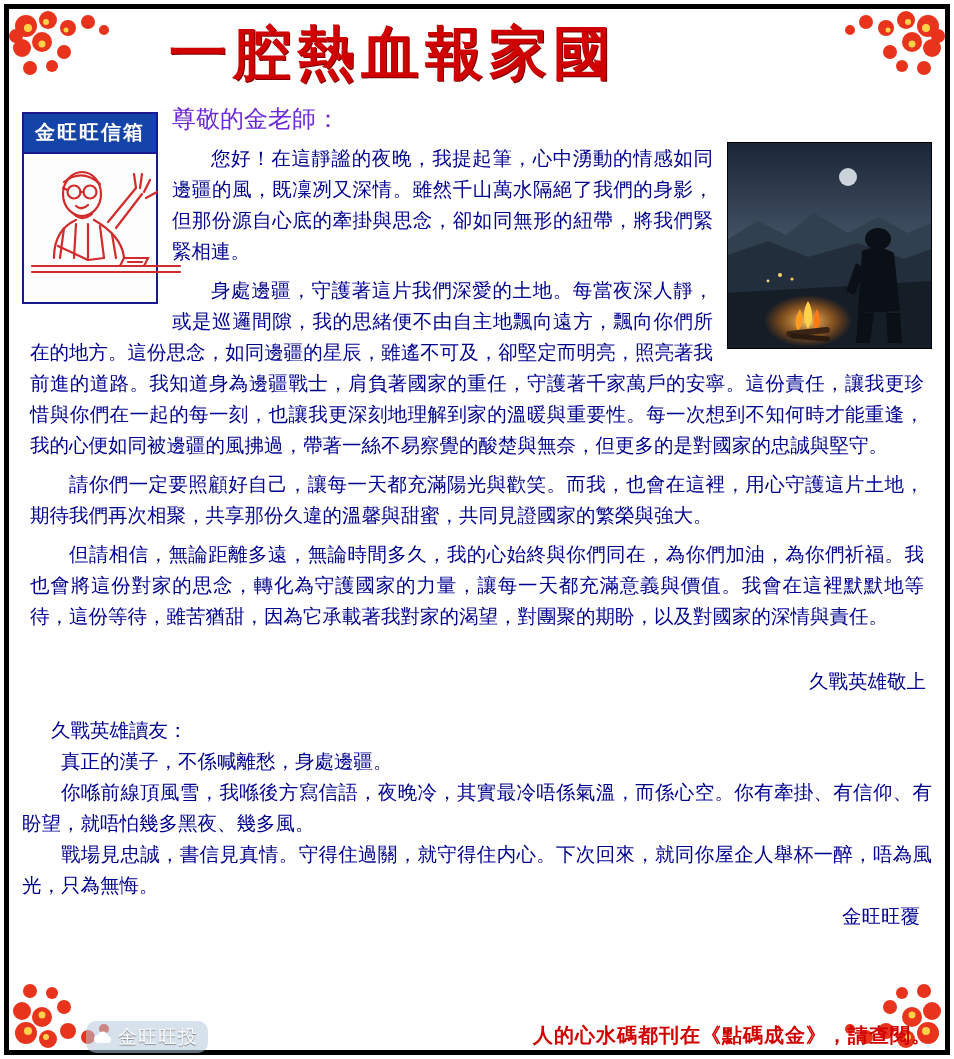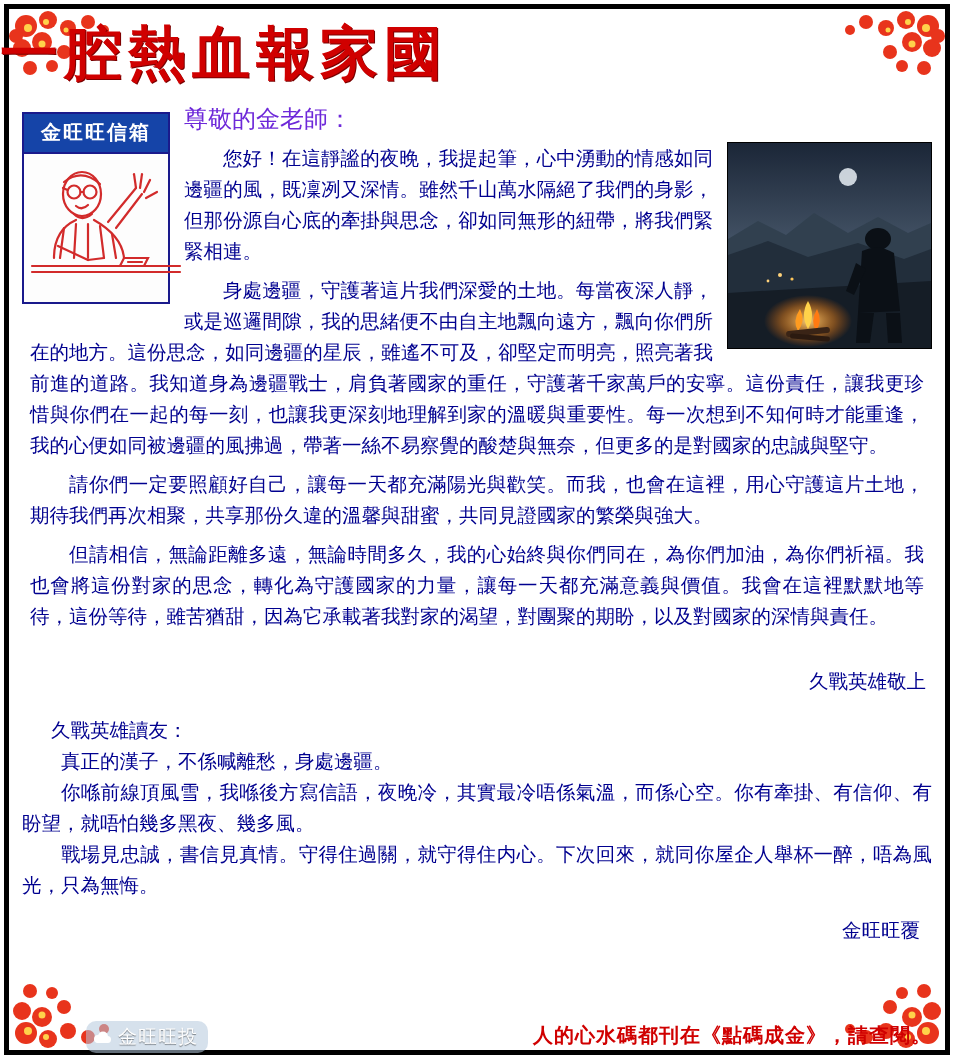--- a/index.html
+++ b/index.html
@@ -33,20 +33,21 @@
   .corner.tr { right: 8px; top: 8px; transform: scaleX(-1); }
   .corner.bl { left: 8px; bottom: 8px; transform: scaleY(-1); }
   .corner.br { right: 8px; bottom: 8px; transform: scale(-1,-1); }
 
   
   .title {
     position: absolute;
     top: 24px;
     left: 0;
     width: 786px;
+    text-align: center;
     font-family: "DejaVu Serif", "Liberation Serif", serif;
     font-size: 58px;
     font-weight: bold;
     color: #d00000;
     letter-spacing: 6px;
     line-height: 1;
     text-shadow: 1px 1px 0 #7a0000;
   }
 
   
@@ -57,21 +58,21 @@
     width: 910px;
     color: #00008f;
     font-size: 19.5px;
     line-height: 31px;
     text-align: justify;
   }
 
   
   .mascot {
     float: left;
-    width: 148px;
+    width: 136px;
     margin: 8px 14px 4px 0;
     border: 2px solid #1a1a8c;
     background: #7dd3fc;
     box-sizing: border-box;
   }
   .mascot-banner {
     background: #1544a8;
     color: #ffffff;
     font-weight: bold;
     font-size: 20px;
@@ -123,21 +124,21 @@
     font-family: "DejaVu Serif", "Liberation Serif", serif;
     margin-left: 29px;
   }
   .reply-body p {
     margin: 0;
     text-indent: 2em;
     color: #00008f;
   }
   .reply-sign {
     text-align: right;
-    margin-top: 14px;
+    margin-top: 0;
     padding-right: 12px;
   }
 
   
   .footer-note {
     position: absolute;
     left: 22px;
     right: 22px;
     bottom: 10px;
     text-align: right;

